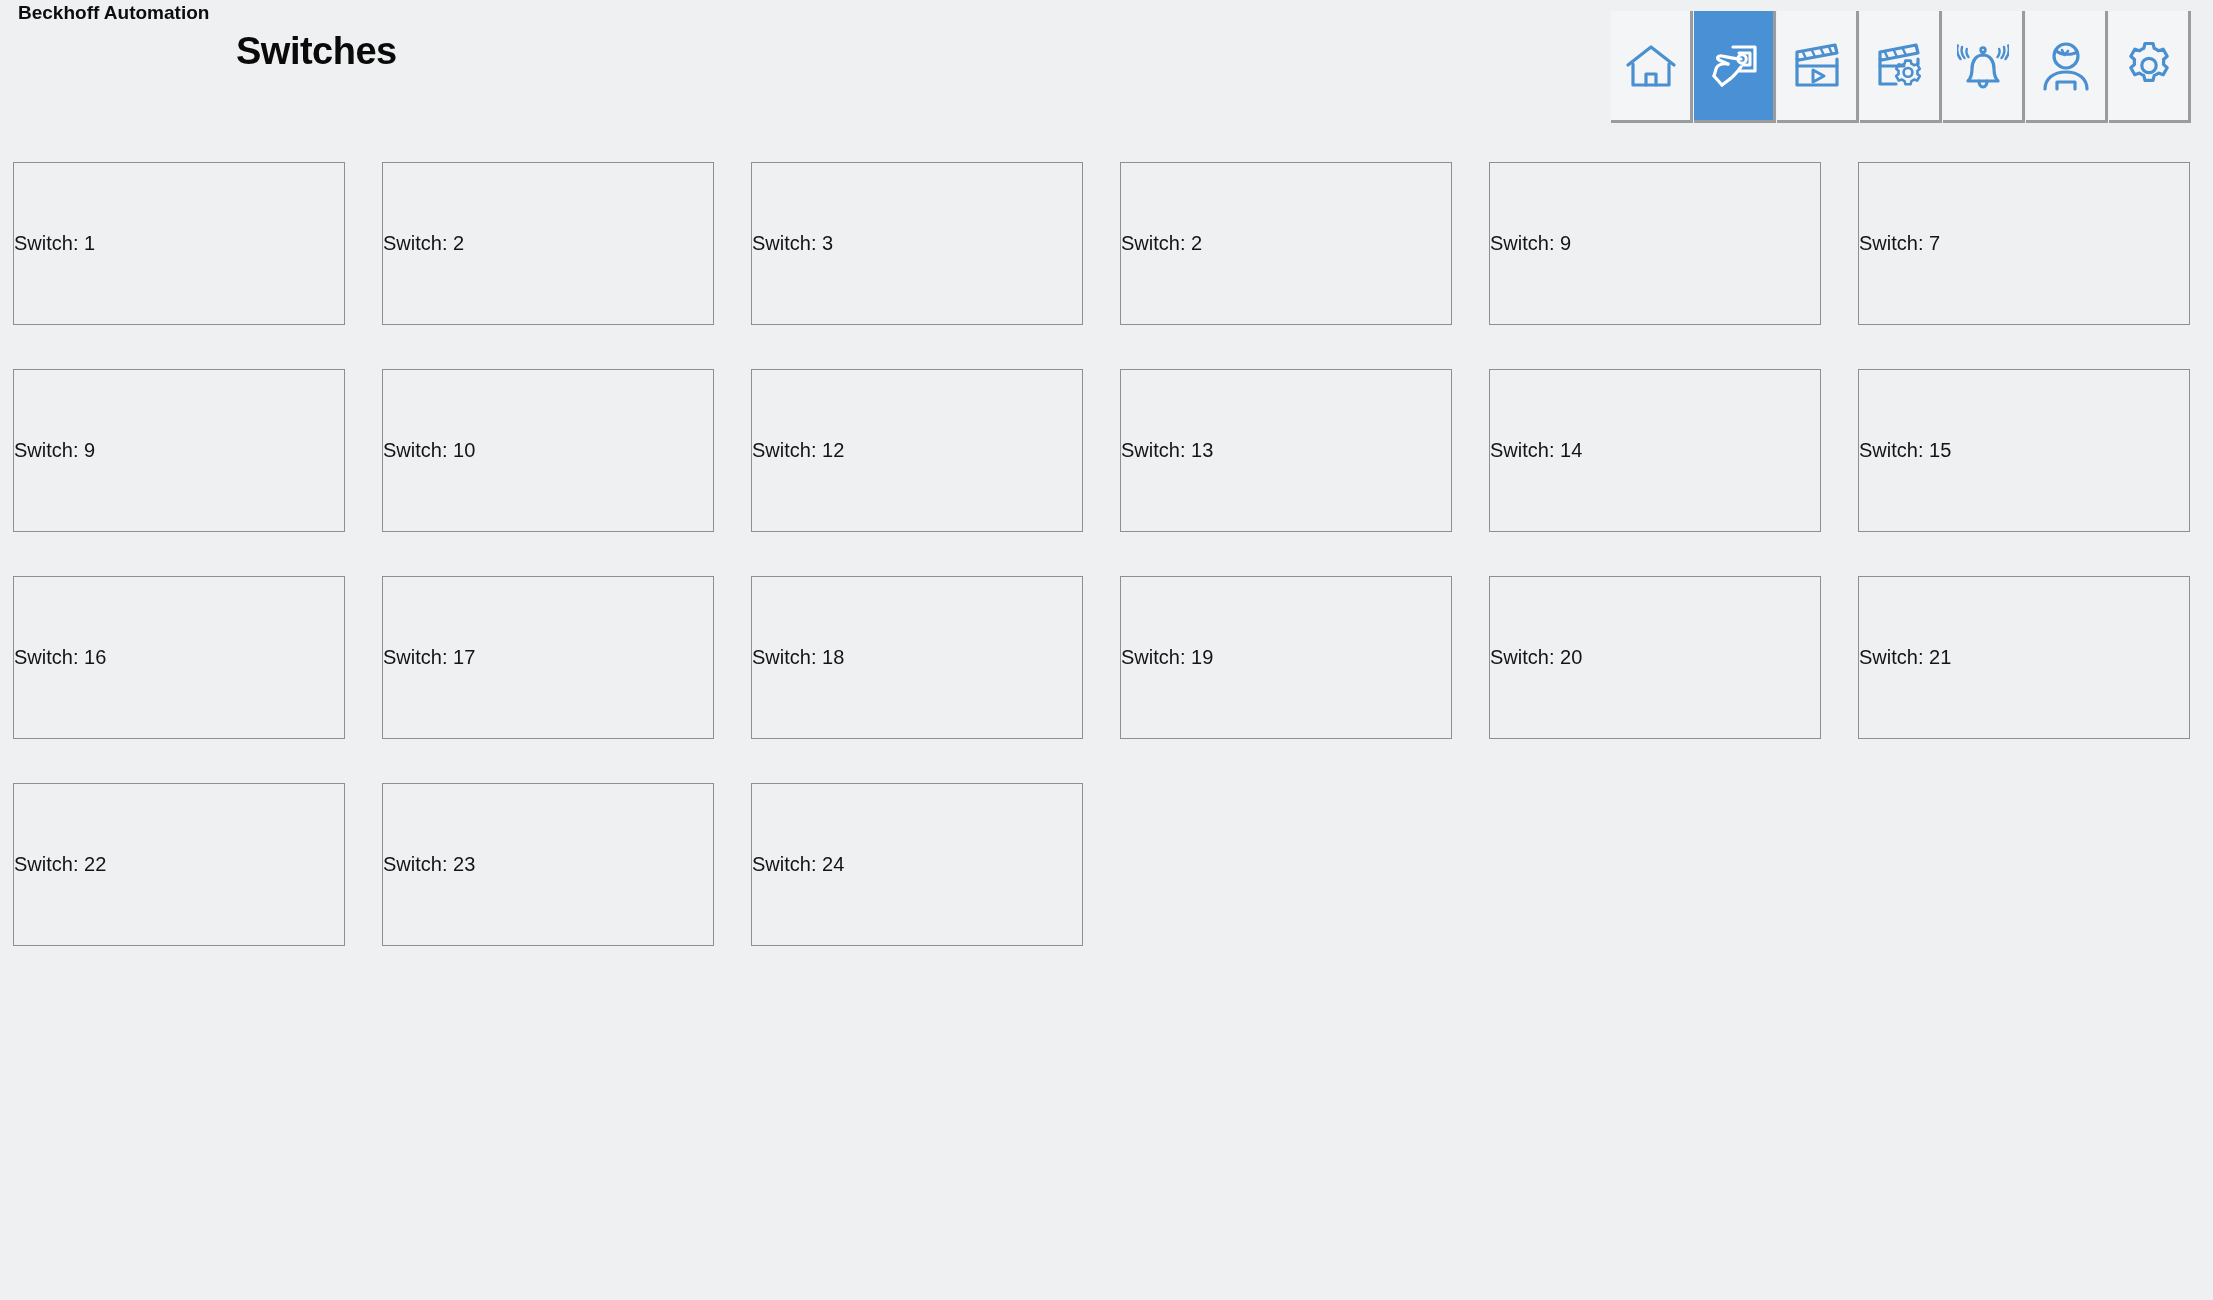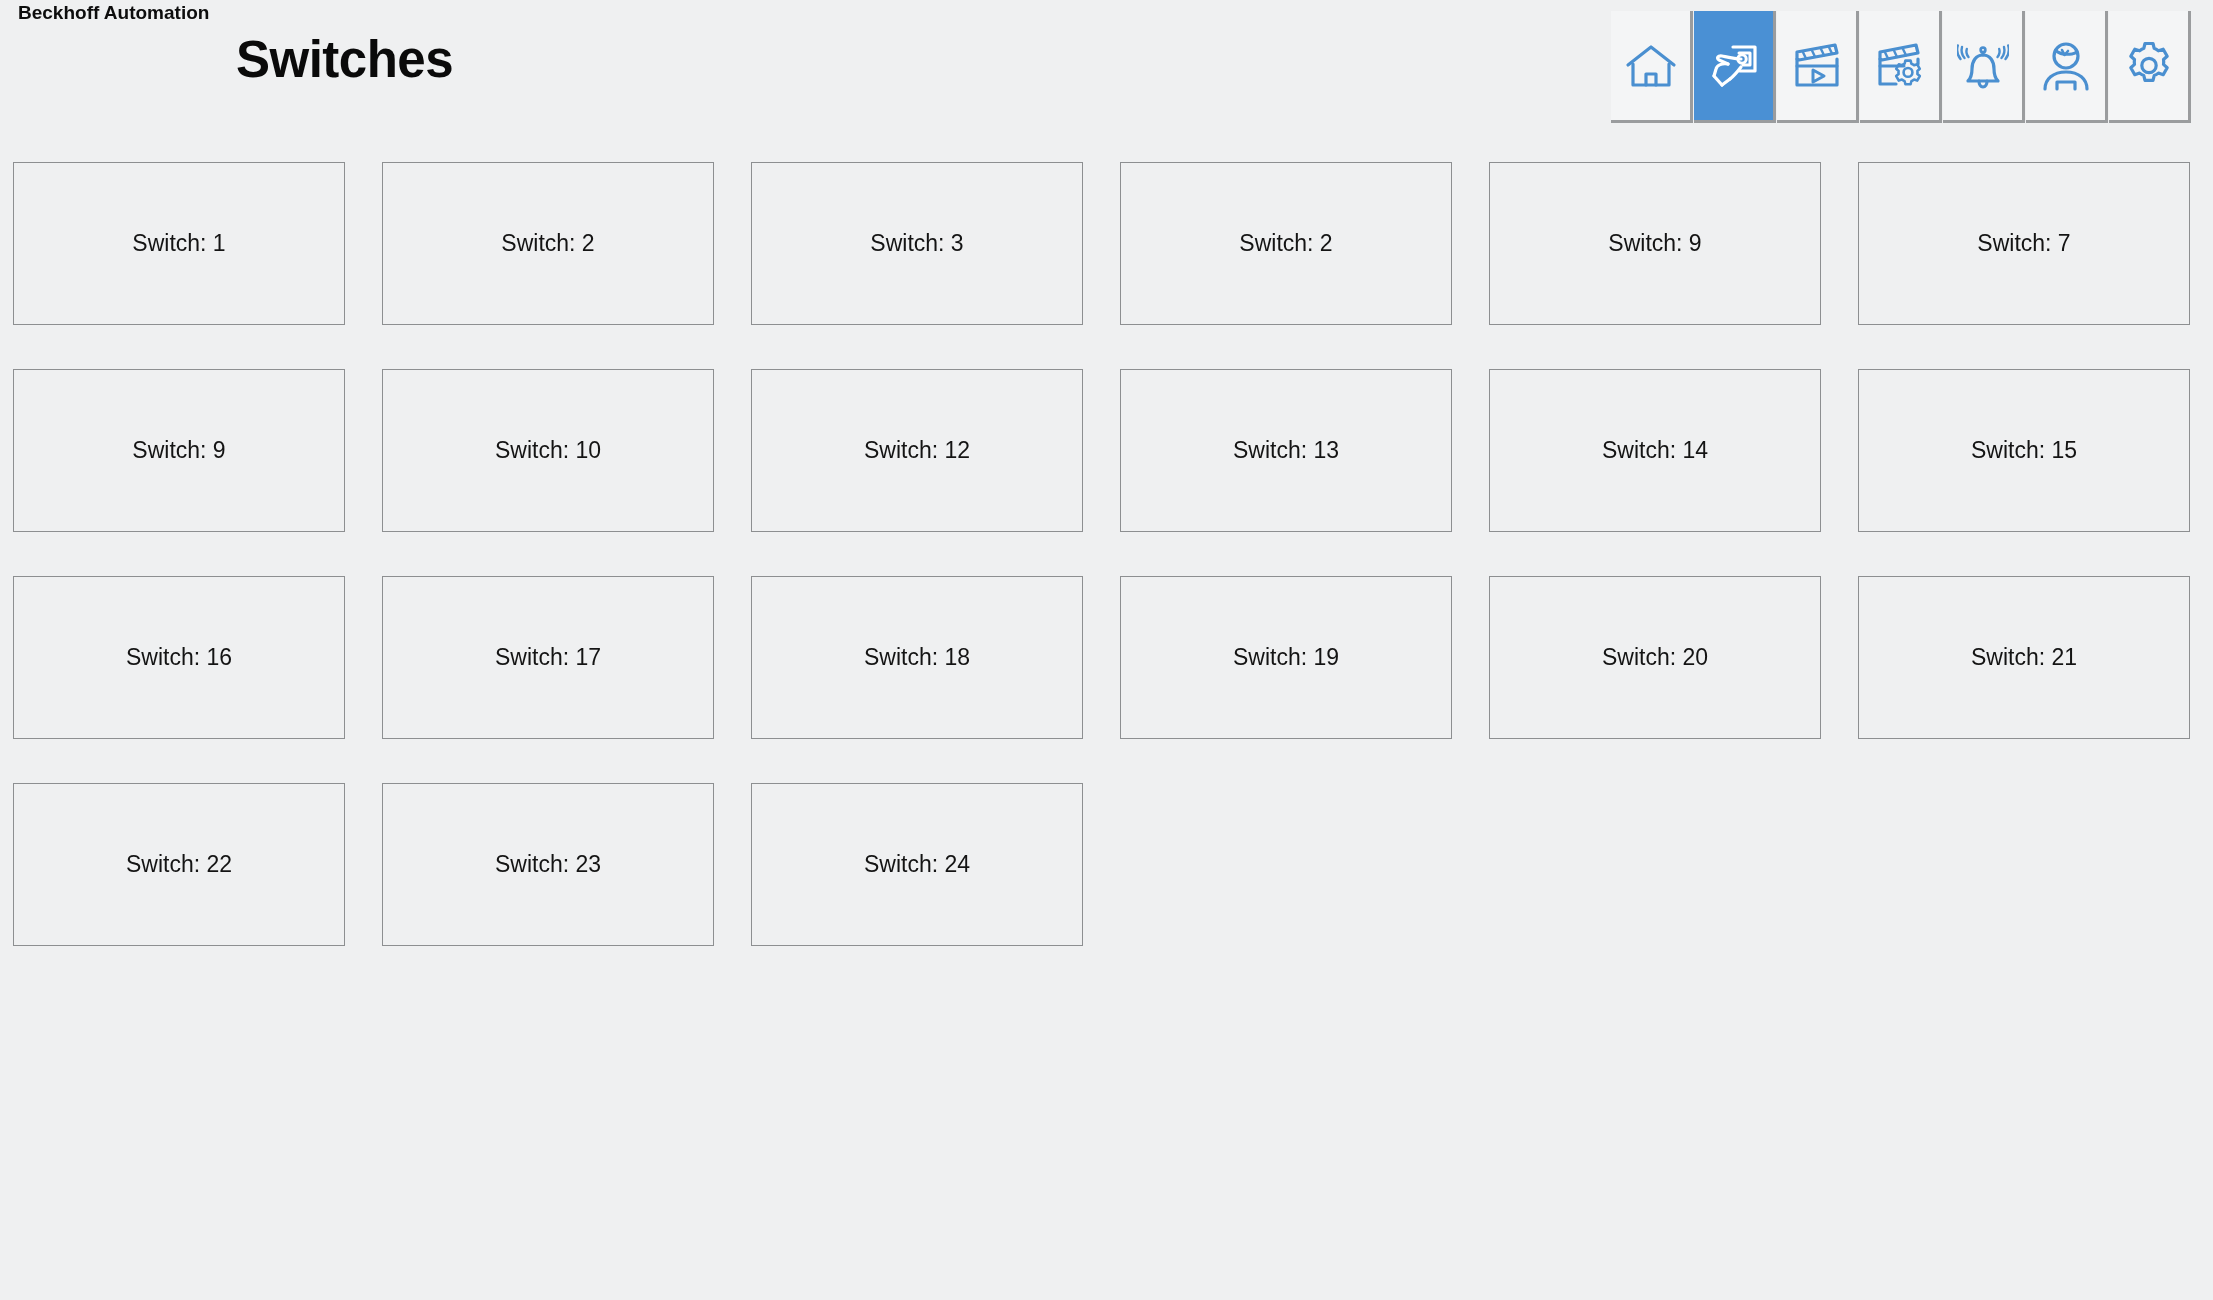--- a/index.html
+++ b/index.html
@@ -30,21 +30,21 @@
     font-weight: bold;
     color: #0d0d0d;
     letter-spacing: 0px;
     white-space: nowrap;
     text-align: right;
   }
   #page-title {
     position: absolute;
     left: 236px;
     top: 30px;
-    font-size: 51px;
+    font-size: 38px;
     font-weight: bold;
     color: #0a0a0a;
     letter-spacing: -0.5px;
     white-space: nowrap;
   }
 
   
   #toolbar {
     position: absolute;
     right: 25px;
@@ -88,22 +88,22 @@
     grid-auto-rows: 163px;
     column-gap: 37px;
     row-gap: 44px;
   }
   .switch-tile {
     background: #eff0f1;
     border: 1px solid #8d8f91;
     box-sizing: border-box;
     display: flex;
     align-items: center;
-    justify-content: center;
-    font-size: 23px;
+    justify-content: flex-start;
+    font-size: 20px;
     color: #141414;
     font-weight: normal;
     cursor: pointer;
     user-select: none;
   }
 </style>
 </head>
 <body>
 
 <div id="header">

